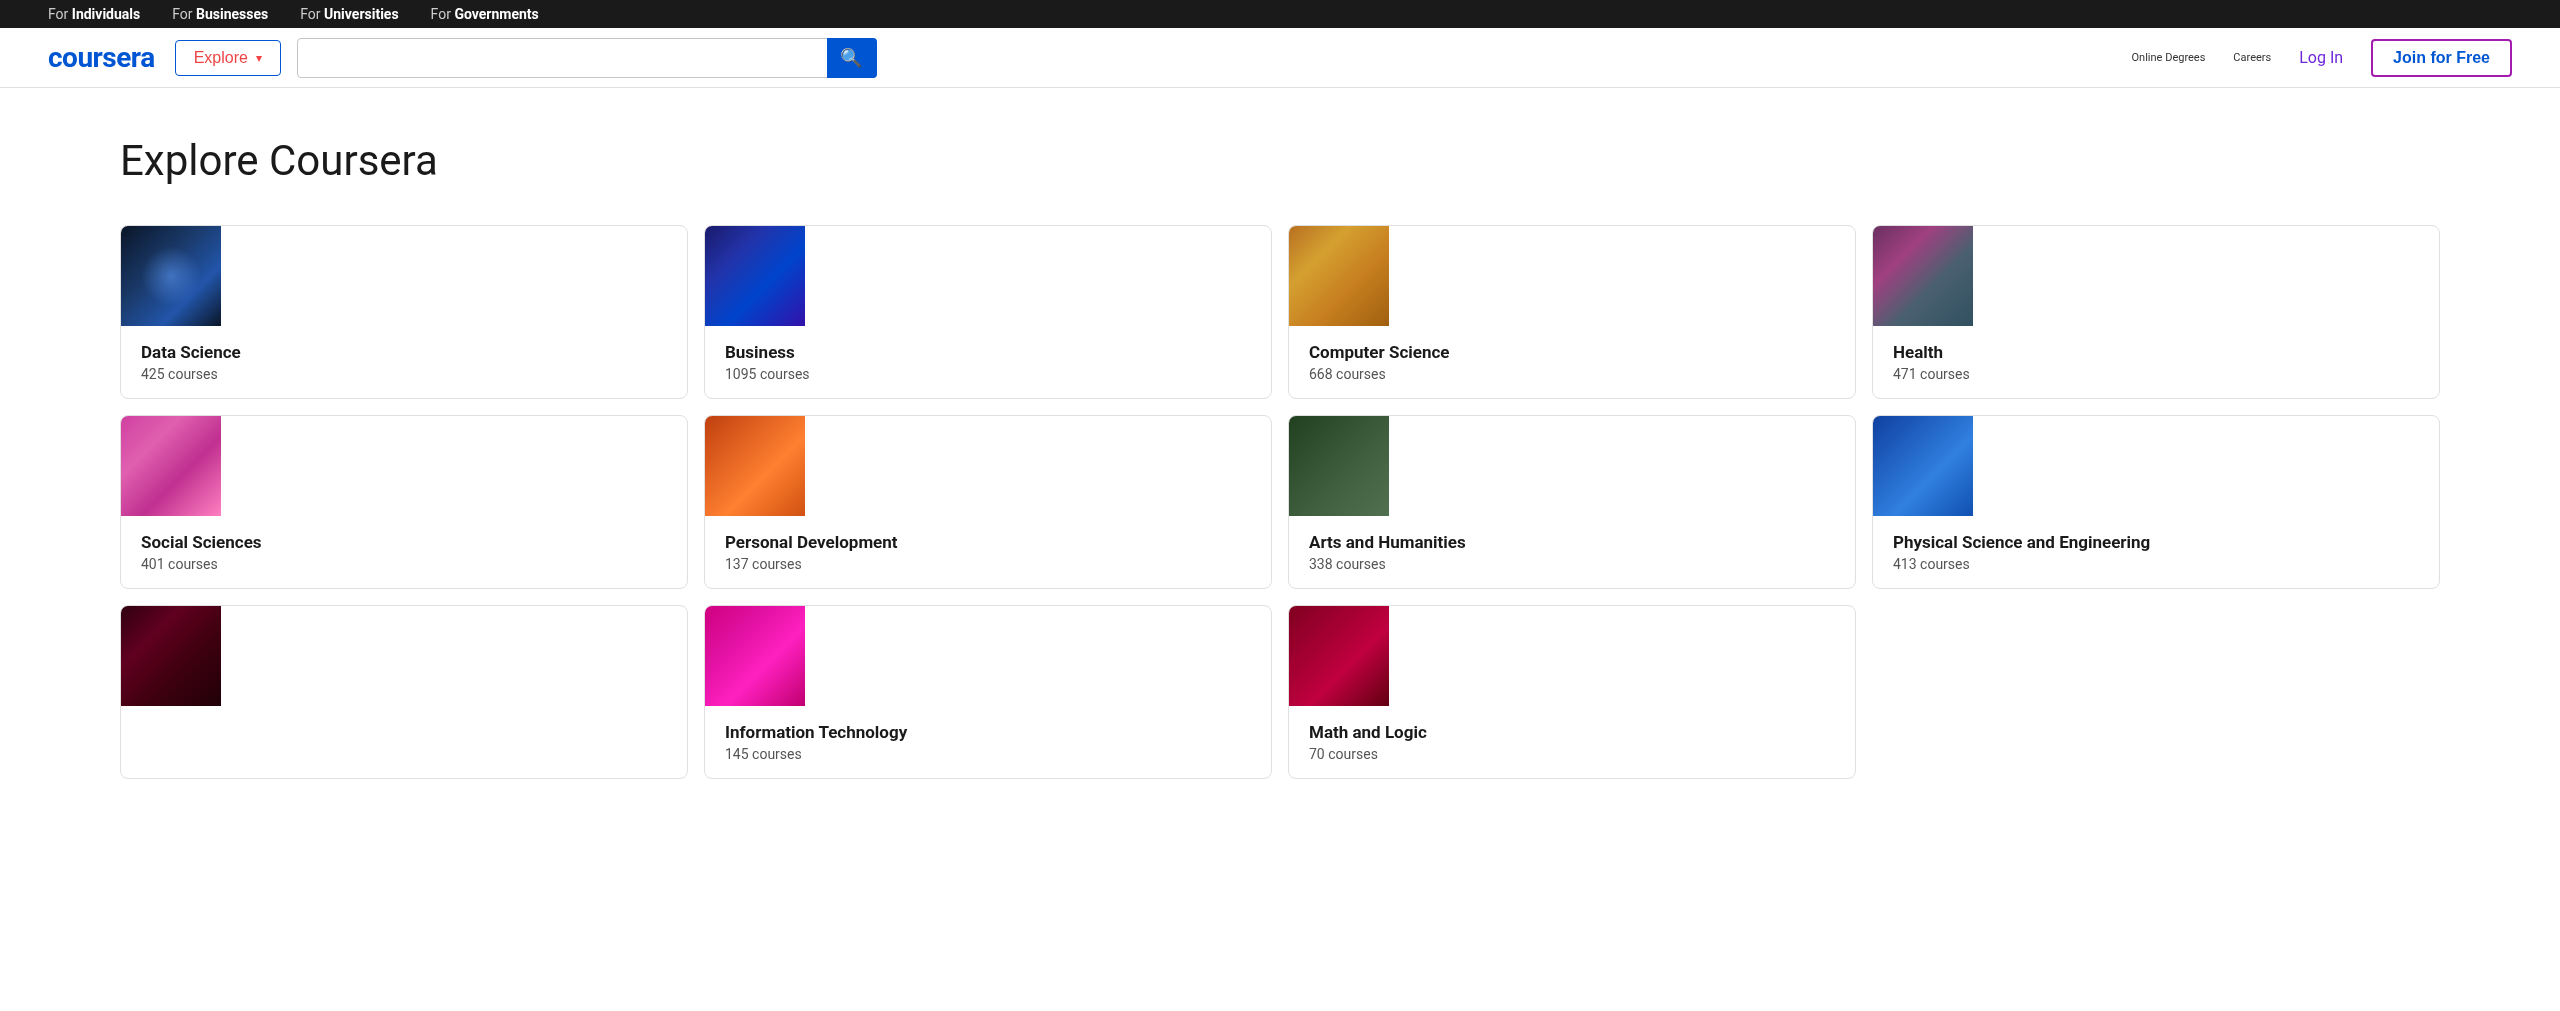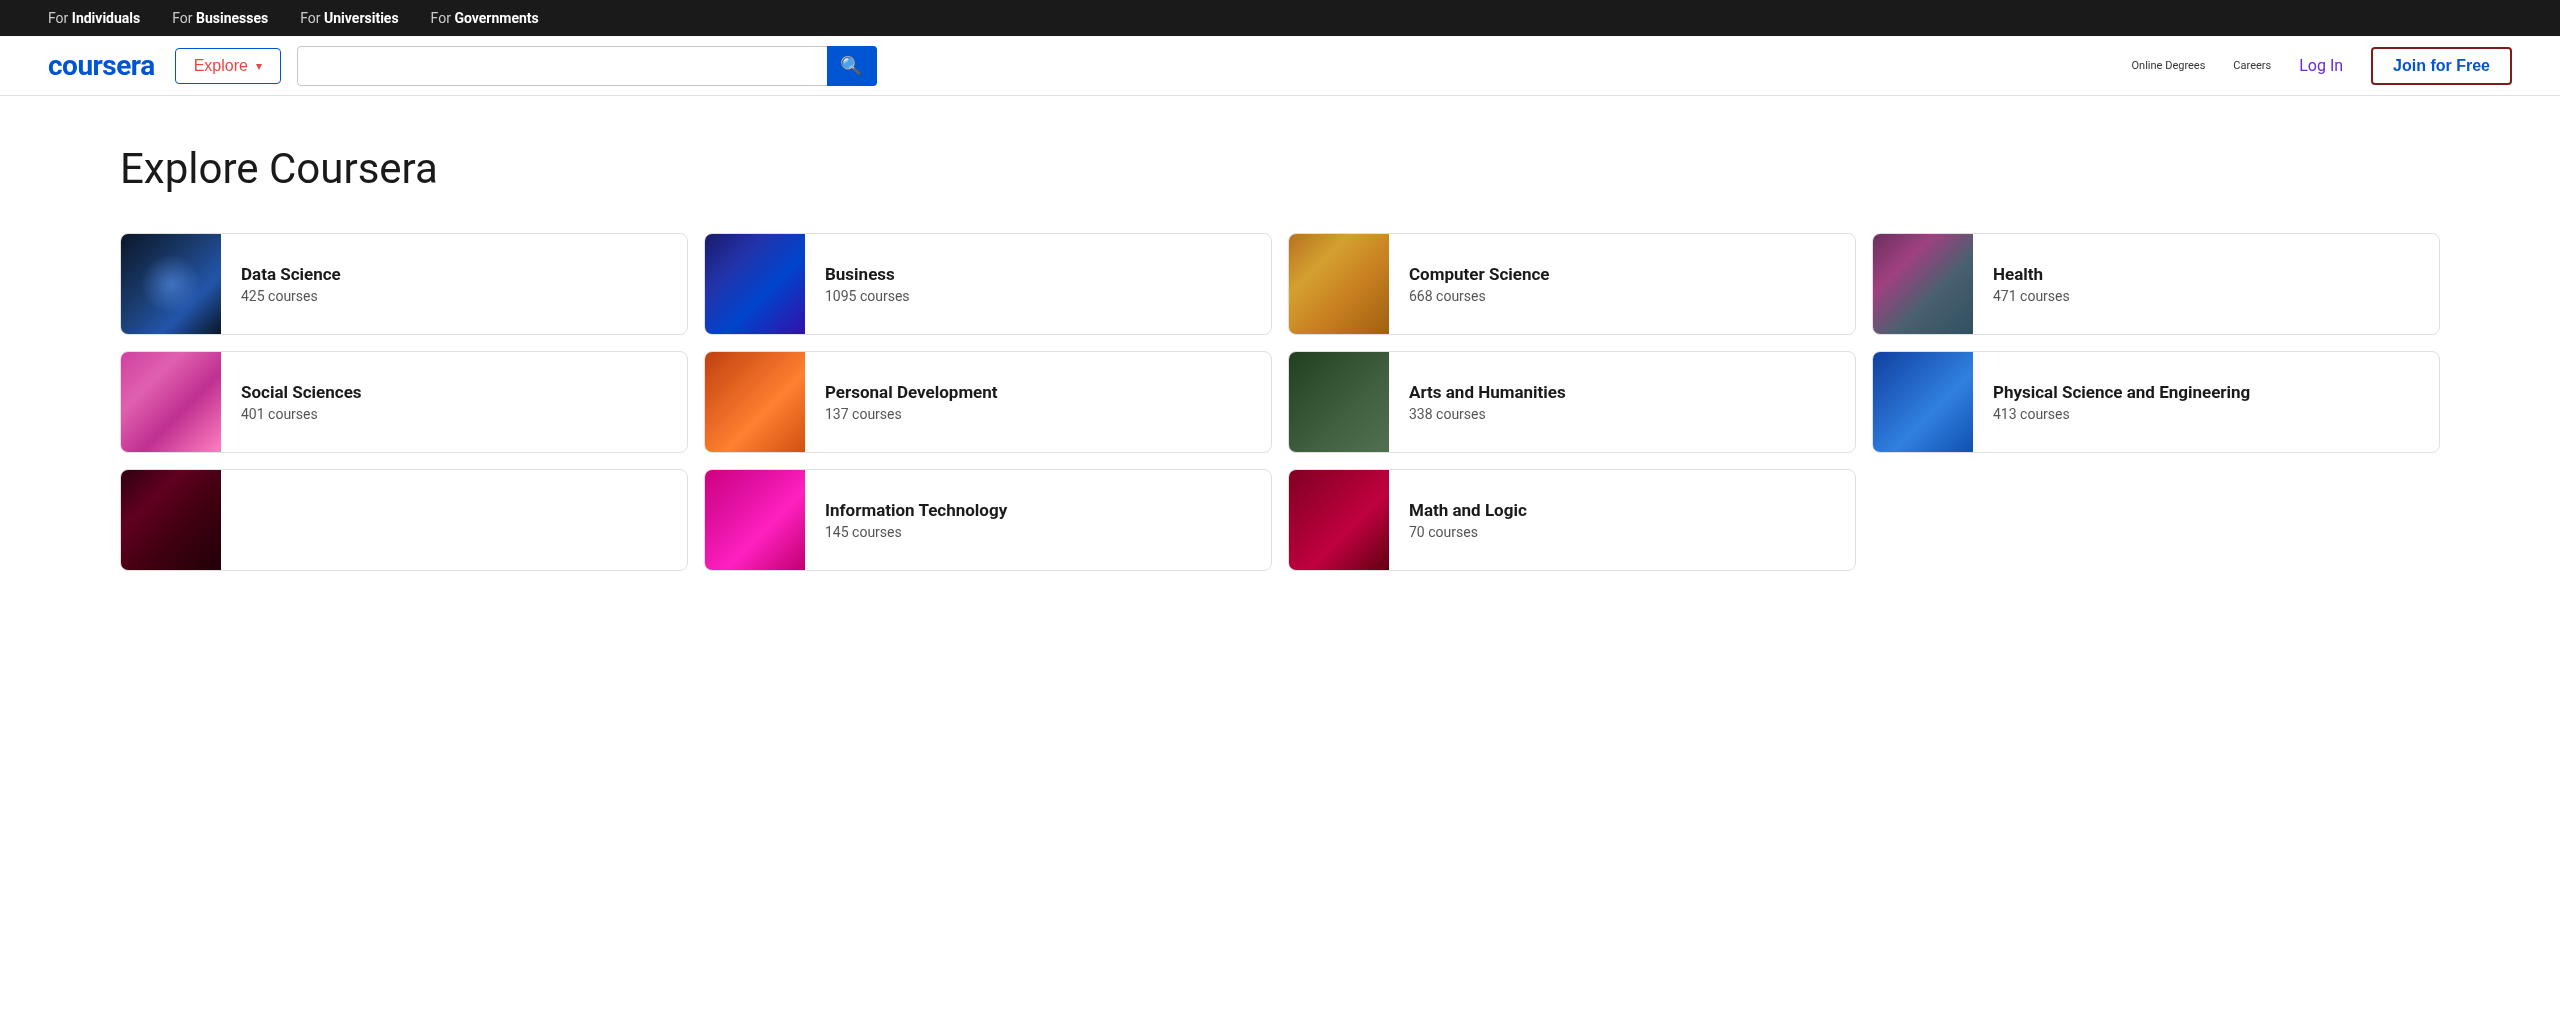--- a/index.html
+++ b/index.html
@@ -5,21 +5,21 @@
     * { margin: 0; padding: 0; box-sizing: border-box; }
     body { font-family: -apple-system, BlinkMacSystemFont, 'Segoe UI', Roboto, sans-serif; background: #fff; }
 
     
     .top-bar {
       background: #1a1a1a;
       color: #fff;
       display: flex;
       align-items: center;
       padding: 0 48px;
-      height: 36px;
+      height: 28px;
     }
     .top-bar-item {
       color: #ccc;
       font-size: 14px;
       margin-right: 32px;
       cursor: pointer;
       text-decoration: none;
     }
     .top-bar-item span { font-weight: 700; color: #fff; }
 
@@ -101,21 +101,21 @@
       font-size: 11px;
       text-decoration: none;
       cursor: pointer;
     }
     .log-in-link {
       color: #6d28d9;
       font-size: 16px;
       cursor: pointer;
     }
     .join-btn {
-      border: 2px solid #7f1d1d;
+      border: 2px solid #a21caf;
       color: #0056d2;
       background: transparent;
       padding: 8px 20px;
       border-radius: 4px;
       font-size: 16px;
       font-weight: 600;
       cursor: pointer;
     }
 
     
@@ -130,29 +130,29 @@
     }
 
     
     .category-grid {
       display: grid;
       grid-template-columns: repeat(4, 1fr);
       gap: 16px;
     }
     .category-card {
       display: flex;
-      align-items: center;
       border: 1px solid #e0e0e0;
       border-radius: 8px;
       overflow: hidden;
       cursor: pointer;
       background: #fff;
       transition: box-shadow 0.2s;
       padding: 0;
       min-height: 100px;
+      flex-direction: column;
     }
     .category-thumb {
       width: 100px;
       height: 100px;
       flex-shrink: 0;
       object-fit: cover;
     }
     .category-info {
       padding: 16px 20px;
     }

